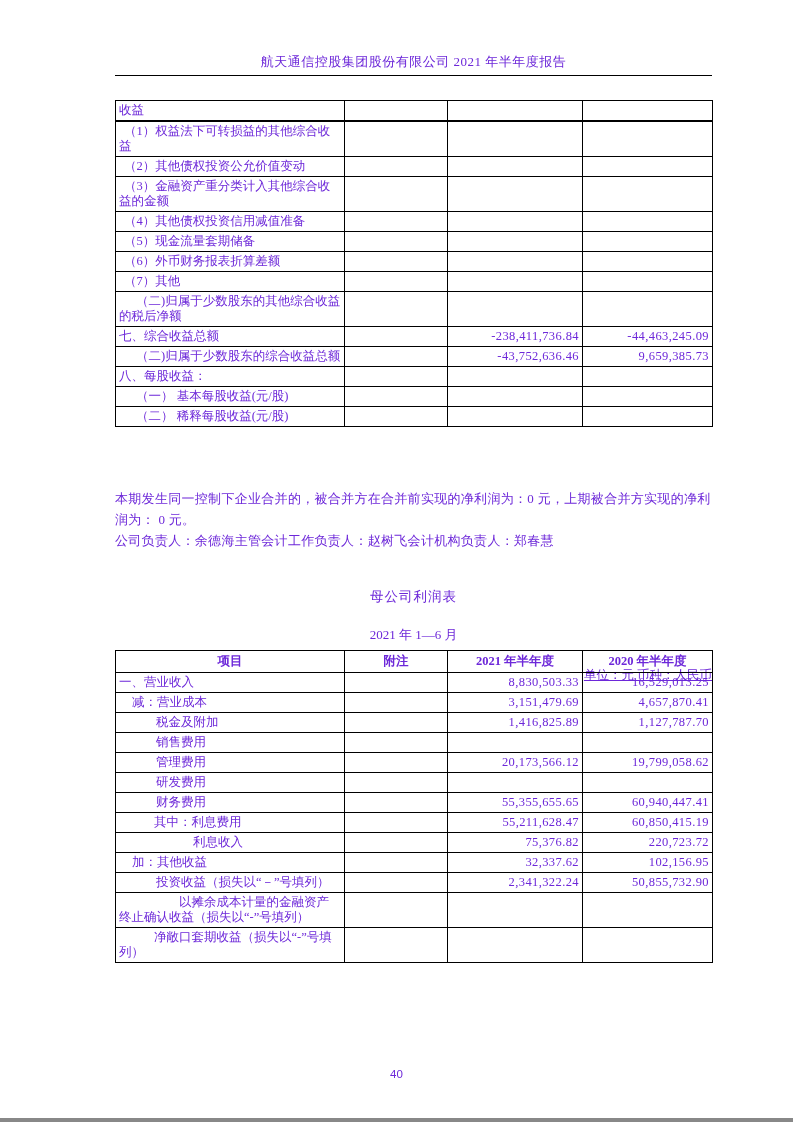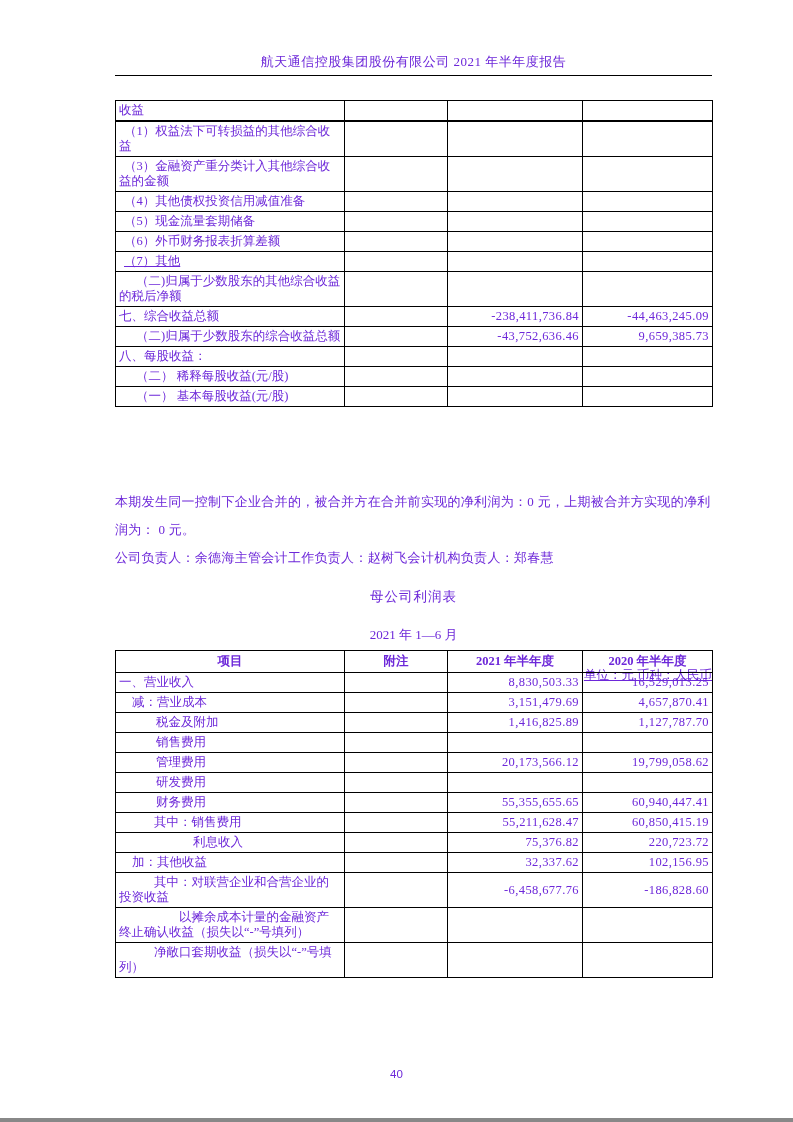--- a/index.html
+++ b/index.html
@@ -32,21 +32,21 @@
   }
   #table1 tr:first-child td { border-bottom-width:2px; }
   table.fin th {
     font-weight:bold; text-align:center; font-size:12.5px; padding:3px 3px;
   }
   td.c-item { text-align:left; word-break:break-all; }
   td.c-note { text-align:center; }
   td.c-num  { text-align:right; padding-right:6px; letter-spacing:0.4px; }
   .notes {
     position:absolute; left:115px; width:597px; top:488px;
-    font-size:13px; line-height:28px; letter-spacing:0.3px;
+    font-size:13px; line-height:21px; letter-spacing:0.3px;
   }
   .notes p { margin:0; }
   .t2-title {
     position:absolute; left:115px; width:597px; top:588px;
     text-align:center; font-weight:normal; font-size:13.5px; letter-spacing:1px;
   }
   .t2-period {
     position:absolute; left:115px; width:597px; top:610px;
     text-align:center; font-size:13px;margin-top:16px;
   }
@@ -84,20 +84,26 @@
           <td class="c-num"></td>
           <td class="c-num"></td>
         </tr>
         <tr>
           <td class="c-item" style="text-indent: 5px;">（1）权益法下可转损益的其他综合收益</td>
           <td class="c-note"></td>
           <td class="c-num"></td>
           <td class="c-num"></td>
         </tr>
         <tr>
+          <td class="c-item" style="text-indent: 5px;">（2）其他债权投资公允价值变动</td>
+          <td class="c-note"></td>
+          <td class="c-num"></td>
+          <td class="c-num"></td>
+        </tr>
+        <tr>
           <td class="c-item" style="text-indent: 5px;">（3）金融资产重分类计入其他综合收益的金额</td>
           <td class="c-note"></td>
           <td class="c-num"></td>
           <td class="c-num"></td>
         </tr>
         <tr>
           <td class="c-item" style="text-indent: 5px;">（4）其他债权投资信用减值准备</td>
           <td class="c-note"></td>
           <td class="c-num"></td>
           <td class="c-num"></td>
@@ -108,21 +114,21 @@
           <td class="c-num"></td>
           <td class="c-num"></td>
         </tr>
         <tr>
           <td class="c-item" style="text-indent: 5px;">（6）外币财务报表折算差额</td>
           <td class="c-note"></td>
           <td class="c-num"></td>
           <td class="c-num"></td>
         </tr>
         <tr>
-          <td class="c-item" style="text-indent: 5px; text-decoration: underline;">（7）其他</td>
+          <td class="c-item" style="text-indent: 5px;">（7）其他</td>
           <td class="c-note"></td>
           <td class="c-num"></td>
           <td class="c-num"></td>
         </tr>
         <tr>
           <td class="c-item" style="text-indent: 17px;">（二)归属于少数股东的其他综合收益的税后净额</td>
           <td class="c-note"></td>
           <td class="c-num"></td>
           <td class="c-num"></td>
         </tr>
@@ -138,27 +144,27 @@
           <td class="c-num">-43,752,636.46</td>
           <td class="c-num">9,659,385.73</td>
         </tr>
         <tr>
           <td class="c-item">八、每股收益：</td>
           <td class="c-note"></td>
           <td class="c-num"></td>
           <td class="c-num"></td>
         </tr>
         <tr>
+          <td class="c-item" style="text-indent: 17px;">（一） 基本每股收益(元/股)</td>
+          <td class="c-note"></td>
+          <td class="c-num"></td>
+          <td class="c-num"></td>
+        </tr>
+        <tr>
           <td class="c-item" style="text-indent: 17px;">（二） 稀释每股收益(元/股)</td>
-          <td class="c-note"></td>
-          <td class="c-num"></td>
-          <td class="c-num"></td>
-        </tr>
-        <tr>
-          <td class="c-item" style="text-indent: 17px;">（一） 基本每股收益(元/股)</td>
           <td class="c-note"></td>
           <td class="c-num"></td>
           <td class="c-num"></td>
         </tr>
       </tbody>
   </table>
 
   <div class="notes">
     <p>本期发生同一控制下企业合并的，被合并方在合并前实现的净利润为：0 元，上期被合并方实现的净利润为： 0 元。</p>
     <p>公司负责人：余德海主管会计工作负责人：赵树飞会计机构负责人：郑春慧</p>
@@ -220,42 +226,42 @@
           <td class="c-num"></td>
           <td class="c-num"></td>
         </tr>
         <tr>
           <td class="c-item" style="text-indent: 37px;">财务费用</td>
           <td class="c-note"></td>
           <td class="c-num">55,355,655.65</td>
           <td class="c-num">60,940,447.41</td>
         </tr>
         <tr>
-          <td class="c-item" style="text-indent: 35px;">其中：销售费用</td>
+          <td class="c-item" style="text-indent: 35px;">其中：利息费用</td>
           <td class="c-note"></td>
           <td class="c-num">55,211,628.47</td>
           <td class="c-num">60,850,415.19</td>
         </tr>
         <tr>
           <td class="c-item" style="text-indent: 74px;">利息收入</td>
           <td class="c-note"></td>
           <td class="c-num">75,376.82</td>
           <td class="c-num">220,723.72</td>
         </tr>
         <tr>
           <td class="c-item" style="text-indent: 13px;">加：其他收益</td>
           <td class="c-note"></td>
           <td class="c-num">32,337.62</td>
           <td class="c-num">102,156.95</td>
         </tr>
         <tr>
-          <td class="c-item" style="text-indent: 35px;">其中：对联营企业和合营企业的投资收益</td>
-          <td class="c-note"></td>
-          <td class="c-num">-6,458,677.76</td>
-          <td class="c-num">-186,828.60</td>
+          <td class="c-item" style="text-indent: 37px;">投资收益（损失以“－”号填列）</td>
+          <td class="c-note"></td>
+          <td class="c-num">2,341,322.24</td>
+          <td class="c-num">50,855,732.90</td>
         </tr>
         <tr>
           <td class="c-item" style="text-indent: 60px;">以摊余成本计量的金融资产终止确认收益（损失以“-”号填列）</td>
           <td class="c-note"></td>
           <td class="c-num"></td>
           <td class="c-num"></td>
         </tr>
         <tr>
           <td class="c-item" style="text-indent: 35px;">净敞口套期收益（损失以“-”号填列）</td>
           <td class="c-note"></td>

